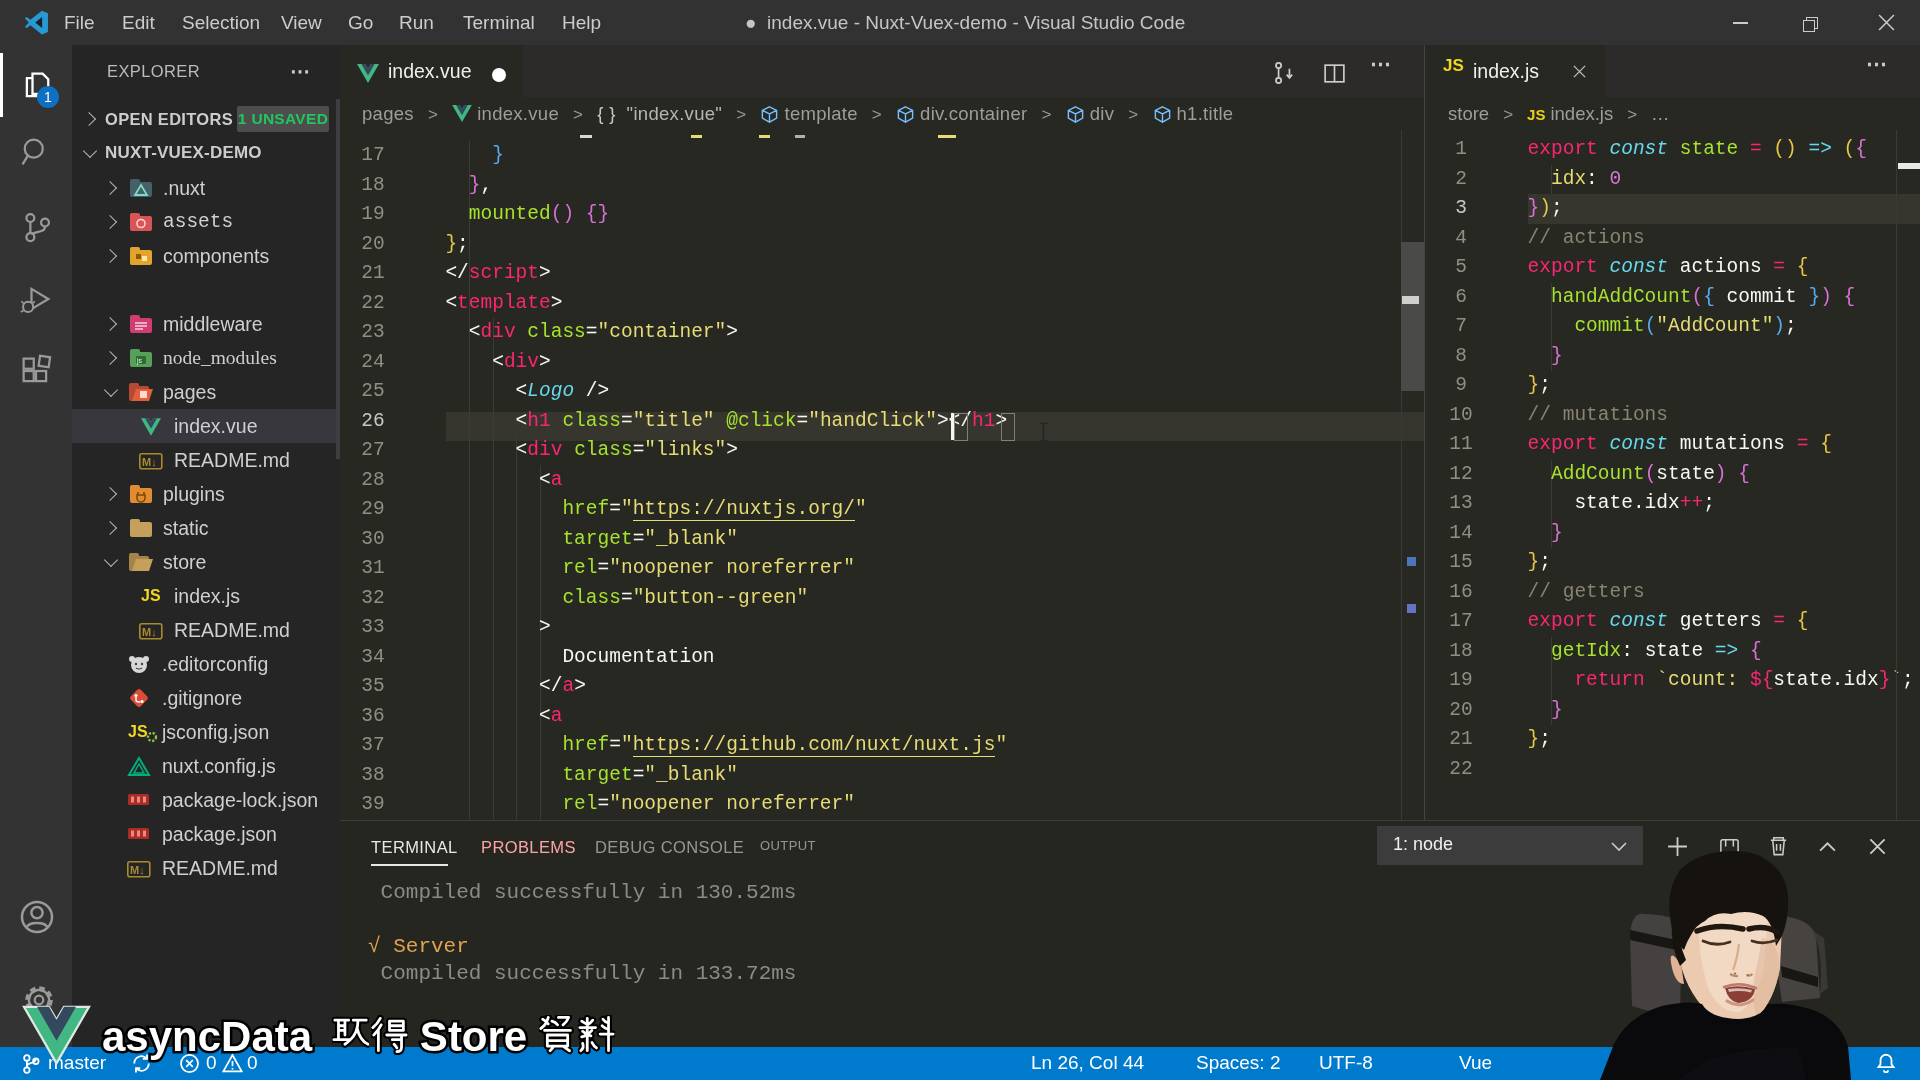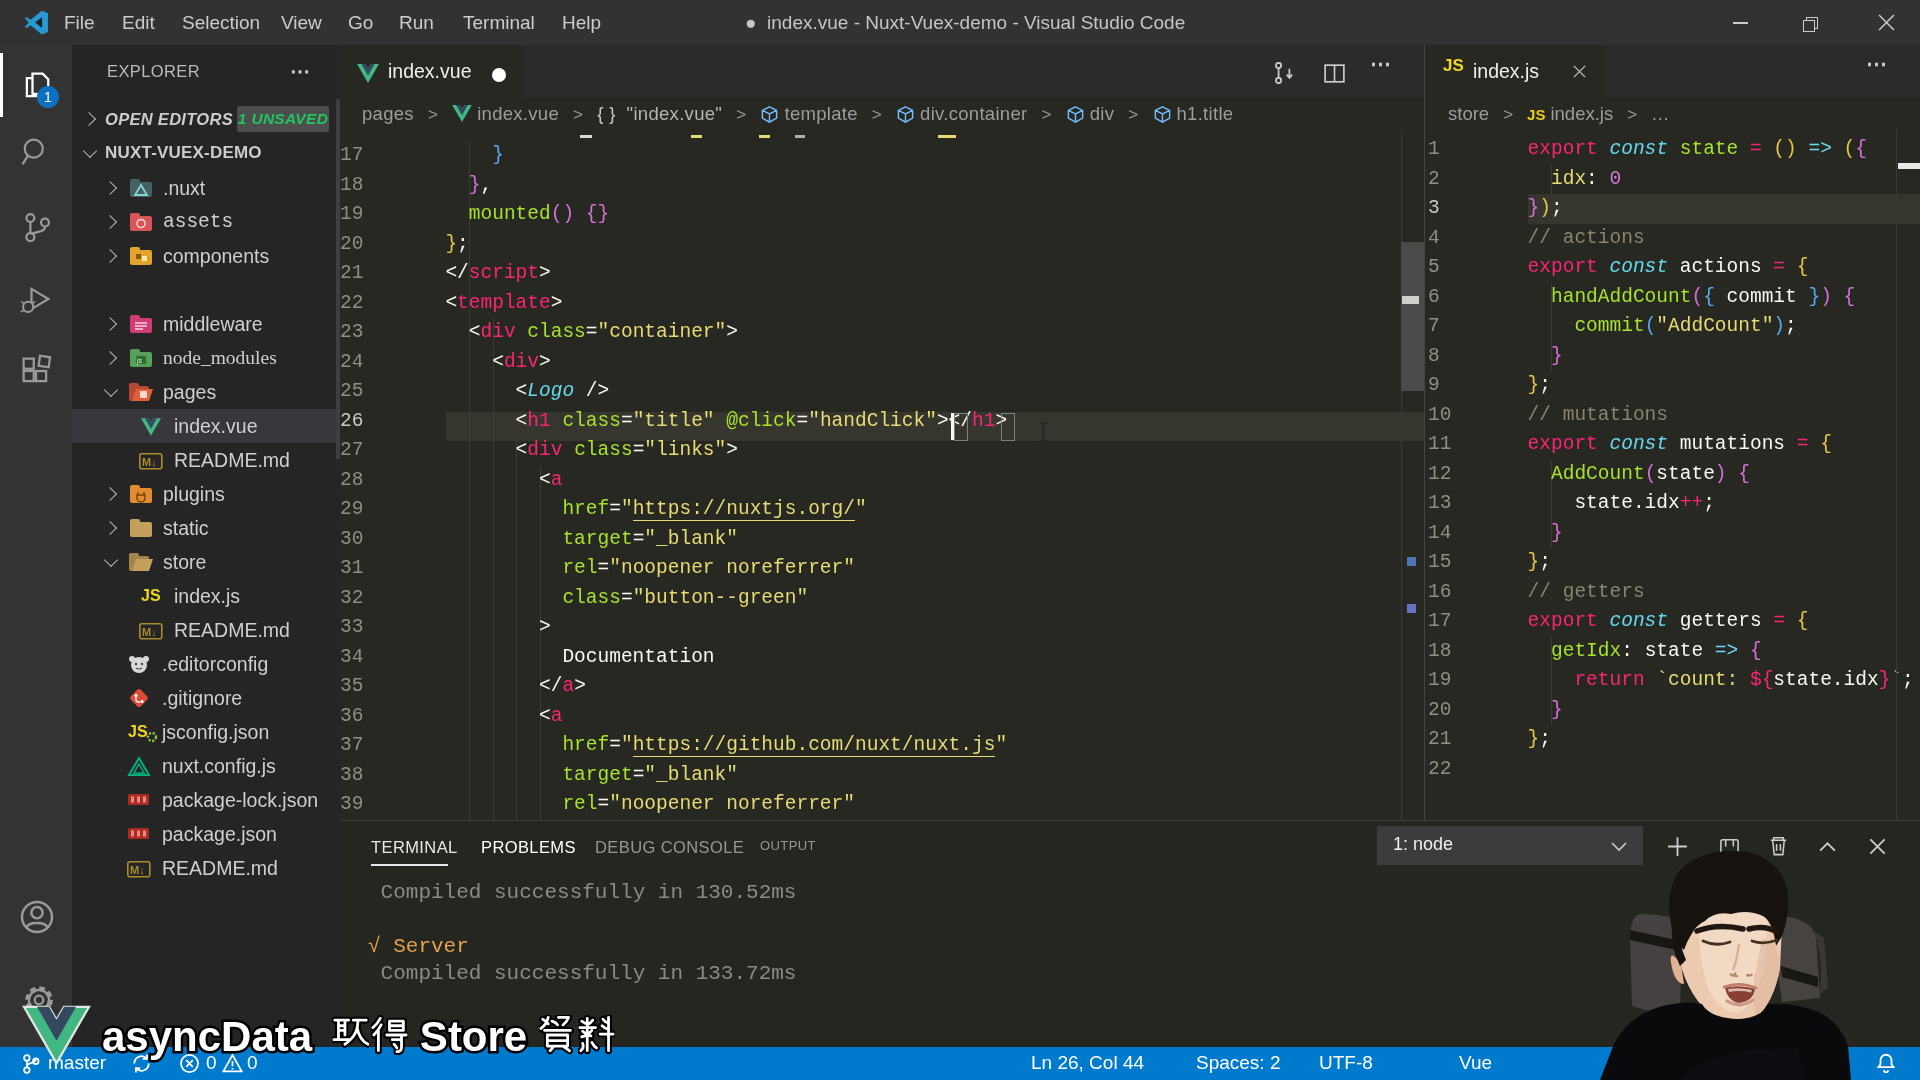--- a/index.html
+++ b/index.html
@@ -4,21 +4,21 @@
 <style>
 html,body{margin:0;padding:0;width:1920px;height:1080px;overflow:hidden;background:#272822;font-family:"Liberation Sans",sans-serif;}
 .abs{position:absolute;}
 .mono{font-family:"Liberation Mono",monospace;}
 
 .pk{color:#f92672}.gr{color:#a6e22e}.yl{color:#e6db74}.cy{color:#66d9ef}.cyi{color:#66d9ef;font-style:italic}
 .wh{color:#f8f8f2}.cm{color:#88846f}.nm{color:#d678d9}.gd{color:#e8c547}.oc{color:#d670d6}.bl{color:#57a9f1}
 .ulx{border-bottom:1.5px solid #e6db74}
 .codeblk{position:absolute;font-family:"Liberation Mono",monospace;font-size:19.5px;line-height:29.5px;white-space:pre;color:#f8f8f2;}
 .codeblk div{height:29.5px;}
-.gutter{position:absolute;font-family:"Liberation Mono",monospace;font-size:19.5px;line-height:29.5px;color:#8f8f84;text-align:left;}
+.gutter{position:absolute;font-family:"Liberation Mono",monospace;font-size:19.5px;line-height:29.5px;color:#8f8f84;text-align:center;}
 .gutter div{height:29.5px;}
 .menuitem{position:absolute;top:0;height:45px;line-height:45px;color:#cccccc;font-size:19px;}
 .treerow{position:absolute;left:0;width:268px;height:34px;line-height:34px;color:#cfcfcf;font-size:19.5px;}
 .chev{display:inline-block;width:9px;height:9px;border-right:1.6px solid #b6b6b6;border-bottom:1.6px solid #b6b6b6;}
 .chev.r{transform:rotate(-45deg);}
 .chev.d{transform:rotate(45deg);}
 </style>
 </head>
 <body>
 
@@ -89,21 +89,21 @@
     <circle cx="16" cy="16" r="9" fill="none" stroke="#9a9a9a" stroke-width="2"></circle>
     <circle cx="16" cy="16" r="3.8" fill="none" stroke="#9a9a9a" stroke-width="2"></circle>
   </svg>
 </div>
 
 <div class="abs" style="left:72px;top:45px;width:268px;height:1002px;background:#252526;">
   <div class="abs" style="left:35px;top:0;height:52px;line-height:52px;color:#bbbbbb;font-size:16.5px;letter-spacing:0.4px;">EXPLORER</div>
   <div class="abs" style="left:218px;top:14px;color:#cccccc;font-size:20px;letter-spacing:1px;font-weight:bold;">⋯</div>
 </div>
 <div id="tree" class="abs" style="left:72px;top:45px;width:268px;height:1002px;">
-<div class="treerow" style="top:57px;font-style:italic;">
+<div class="treerow" style="top:57px;">
  <span class="chev r" style="position:absolute;left:12px;top:12px"></span>
  <span style="position:absolute;left:33px;font-weight:bold;font-size:16.5px;color:#cccccc;letter-spacing:0.3px;">OPEN EDITORS</span>
  <span style="position:absolute;left:165px;top:4px;width:92px;height:26px;background:#4d4d4d;color:#22c55e;font-size:15.5px;text-align:center;line-height:26px;border-radius:2px;font-weight:bold;letter-spacing:0.3px;">1 UNSAVED</span>
 </div>
 <div class="treerow" style="top:91px;">
  <span class="chev d" style="position:absolute;left:13px;top:10px"></span>
  <span style="position:absolute;left:33px;font-weight:bold;font-size:17px;color:#cccccc;letter-spacing:0.2px;">NUXT-VUEX-DEMO</span>
 </div>
 <div class="treerow" style="top:126px;">
  <span class="chev r" style="position:absolute;left:33px;top:12px"></span>
@@ -395,21 +395,21 @@
     <div>22</div>
   </div>
 <div class="codeblk" style="left:1527.6px;top:135.25px;"><div><span class="pk">export</span> <span class="cyi">const</span> <span class="gr">state</span> <span class="pk">=</span> <span class="gd">()</span> <span class="cy">=&gt;</span> <span class="gd">(</span><span class="oc">{</span></div><div>  <span class="yl">idx</span><span class="wh">:</span> <span class="nm">0</span></div><div><span class="oc">}</span><span class="gd">)</span><span class="wh">;</span></div><div><span class="cm">// actions</span></div><div><span class="pk">export</span> <span class="cyi">const</span> <span class="wh">actions</span> <span class="pk">=</span> <span class="gd">{</span></div><div>  <span class="gr">handAddCount</span><span class="oc">(</span><span class="bl">{</span> <span class="wh">commit</span> <span class="bl">}</span><span class="oc">)</span> <span class="oc">{</span></div><div>    <span class="gr">commit</span><span class="bl">(</span><span class="yl">"AddCount"</span><span class="bl">)</span><span class="wh">;</span></div><div>  <span class="oc">}</span></div><div><span class="gd">}</span><span class="wh">;</span></div><div><span class="cm">// mutations</span></div><div><span class="pk">export</span> <span class="cyi">const</span> <span class="wh">mutations</span> <span class="pk">=</span> <span class="gd">{</span></div><div>  <span class="gr">AddCount</span><span class="oc">(</span><span class="wh">state</span><span class="oc">)</span> <span class="oc">{</span></div><div>    <span class="wh">state.idx</span><span class="pk">++</span><span class="wh">;</span></div><div>  <span class="oc">}</span></div><div><span class="gd">}</span><span class="wh">;</span></div><div><span class="cm">// getters</span></div><div><span class="pk">export</span> <span class="cyi">const</span> <span class="wh">getters</span> <span class="pk">=</span> <span class="gd">{</span></div><div>  <span class="gr">getIdx</span><span class="wh">:</span> <span class="wh">state</span> <span class="cy">=&gt;</span> <span class="oc">{</span></div><div>    <span class="pk">return</span> <span class="yl">`count: </span><span class="pk">${</span><span class="wh">state.idx</span><span class="pk">}</span><span class="yl">`</span><span class="wh">;</span></div><div>  <span class="oc">}</span></div><div><span class="gd">}</span><span class="wh">;</span></div><div></div></div>
 <div class="abs" style="left:1896px;top:130px;width:1px;height:690px;background:#39393b;"></div>
 <div class="abs" style="left:1898px;top:163px;width:22px;height:6px;background:#e8e8e6;"></div>
 
 <div class="abs" style="left:336px;top:99px;width:4px;height:360px;background:#3f3f42;"></div>
 <div class="abs" style="left:340px;top:820px;width:1580px;height:227px;background:#262621;border-top:1px solid #3c3c3c;"></div>
 <span class="abs" style="left:371px;top:838px;color:#e7e7e7;font-size:16.5px;letter-spacing:0.4px;">TERMINAL</span>
 <div class="abs" style="left:371px;top:864px;width:77px;height:1.8px;background:#e7e7e7;"></div>
-<span class="abs" style="left:481px;top:838px;color:#ffffff;font-size:16.5px;letter-spacing:0.4px;">PROBLEMS</span>
+<span class="abs" style="left:481px;top:838px;color:#fca5a5;font-size:16.5px;letter-spacing:0.4px;">PROBLEMS</span>
 <span class="abs" style="left:595px;top:838px;color:#969696;font-size:16.5px;letter-spacing:0.4px;">DEBUG CONSOLE</span>
 <span class="abs" style="left:760px;top:838px;color:#969696;font-size:13px;letter-spacing:0.4px;">OUTPUT</span>
 <div class="abs" style="left:1377px;top:826px;width:266px;height:39px;background:#3c3c3c;"></div>
 <span class="abs" style="left:1393px;top:834px;color:#f0f0f0;font-size:18px;">1: node</span>
 <svg class="abs" style="left:1610px;top:840px" width="18" height="12" viewBox="0 0 18 12">
     <path d="M2 3 L9 10 L16 3" stroke="#cccccc" stroke-width="1.6" fill="none"></path>
   </svg>
 <svg class="abs" style="left:1665px;top:834px" width="25" height="25" viewBox="0 0 24 24">
     <path d="M12 3 V21 M3 12 H21" stroke="#cccccc" stroke-width="1.7"></path>
   </svg>

